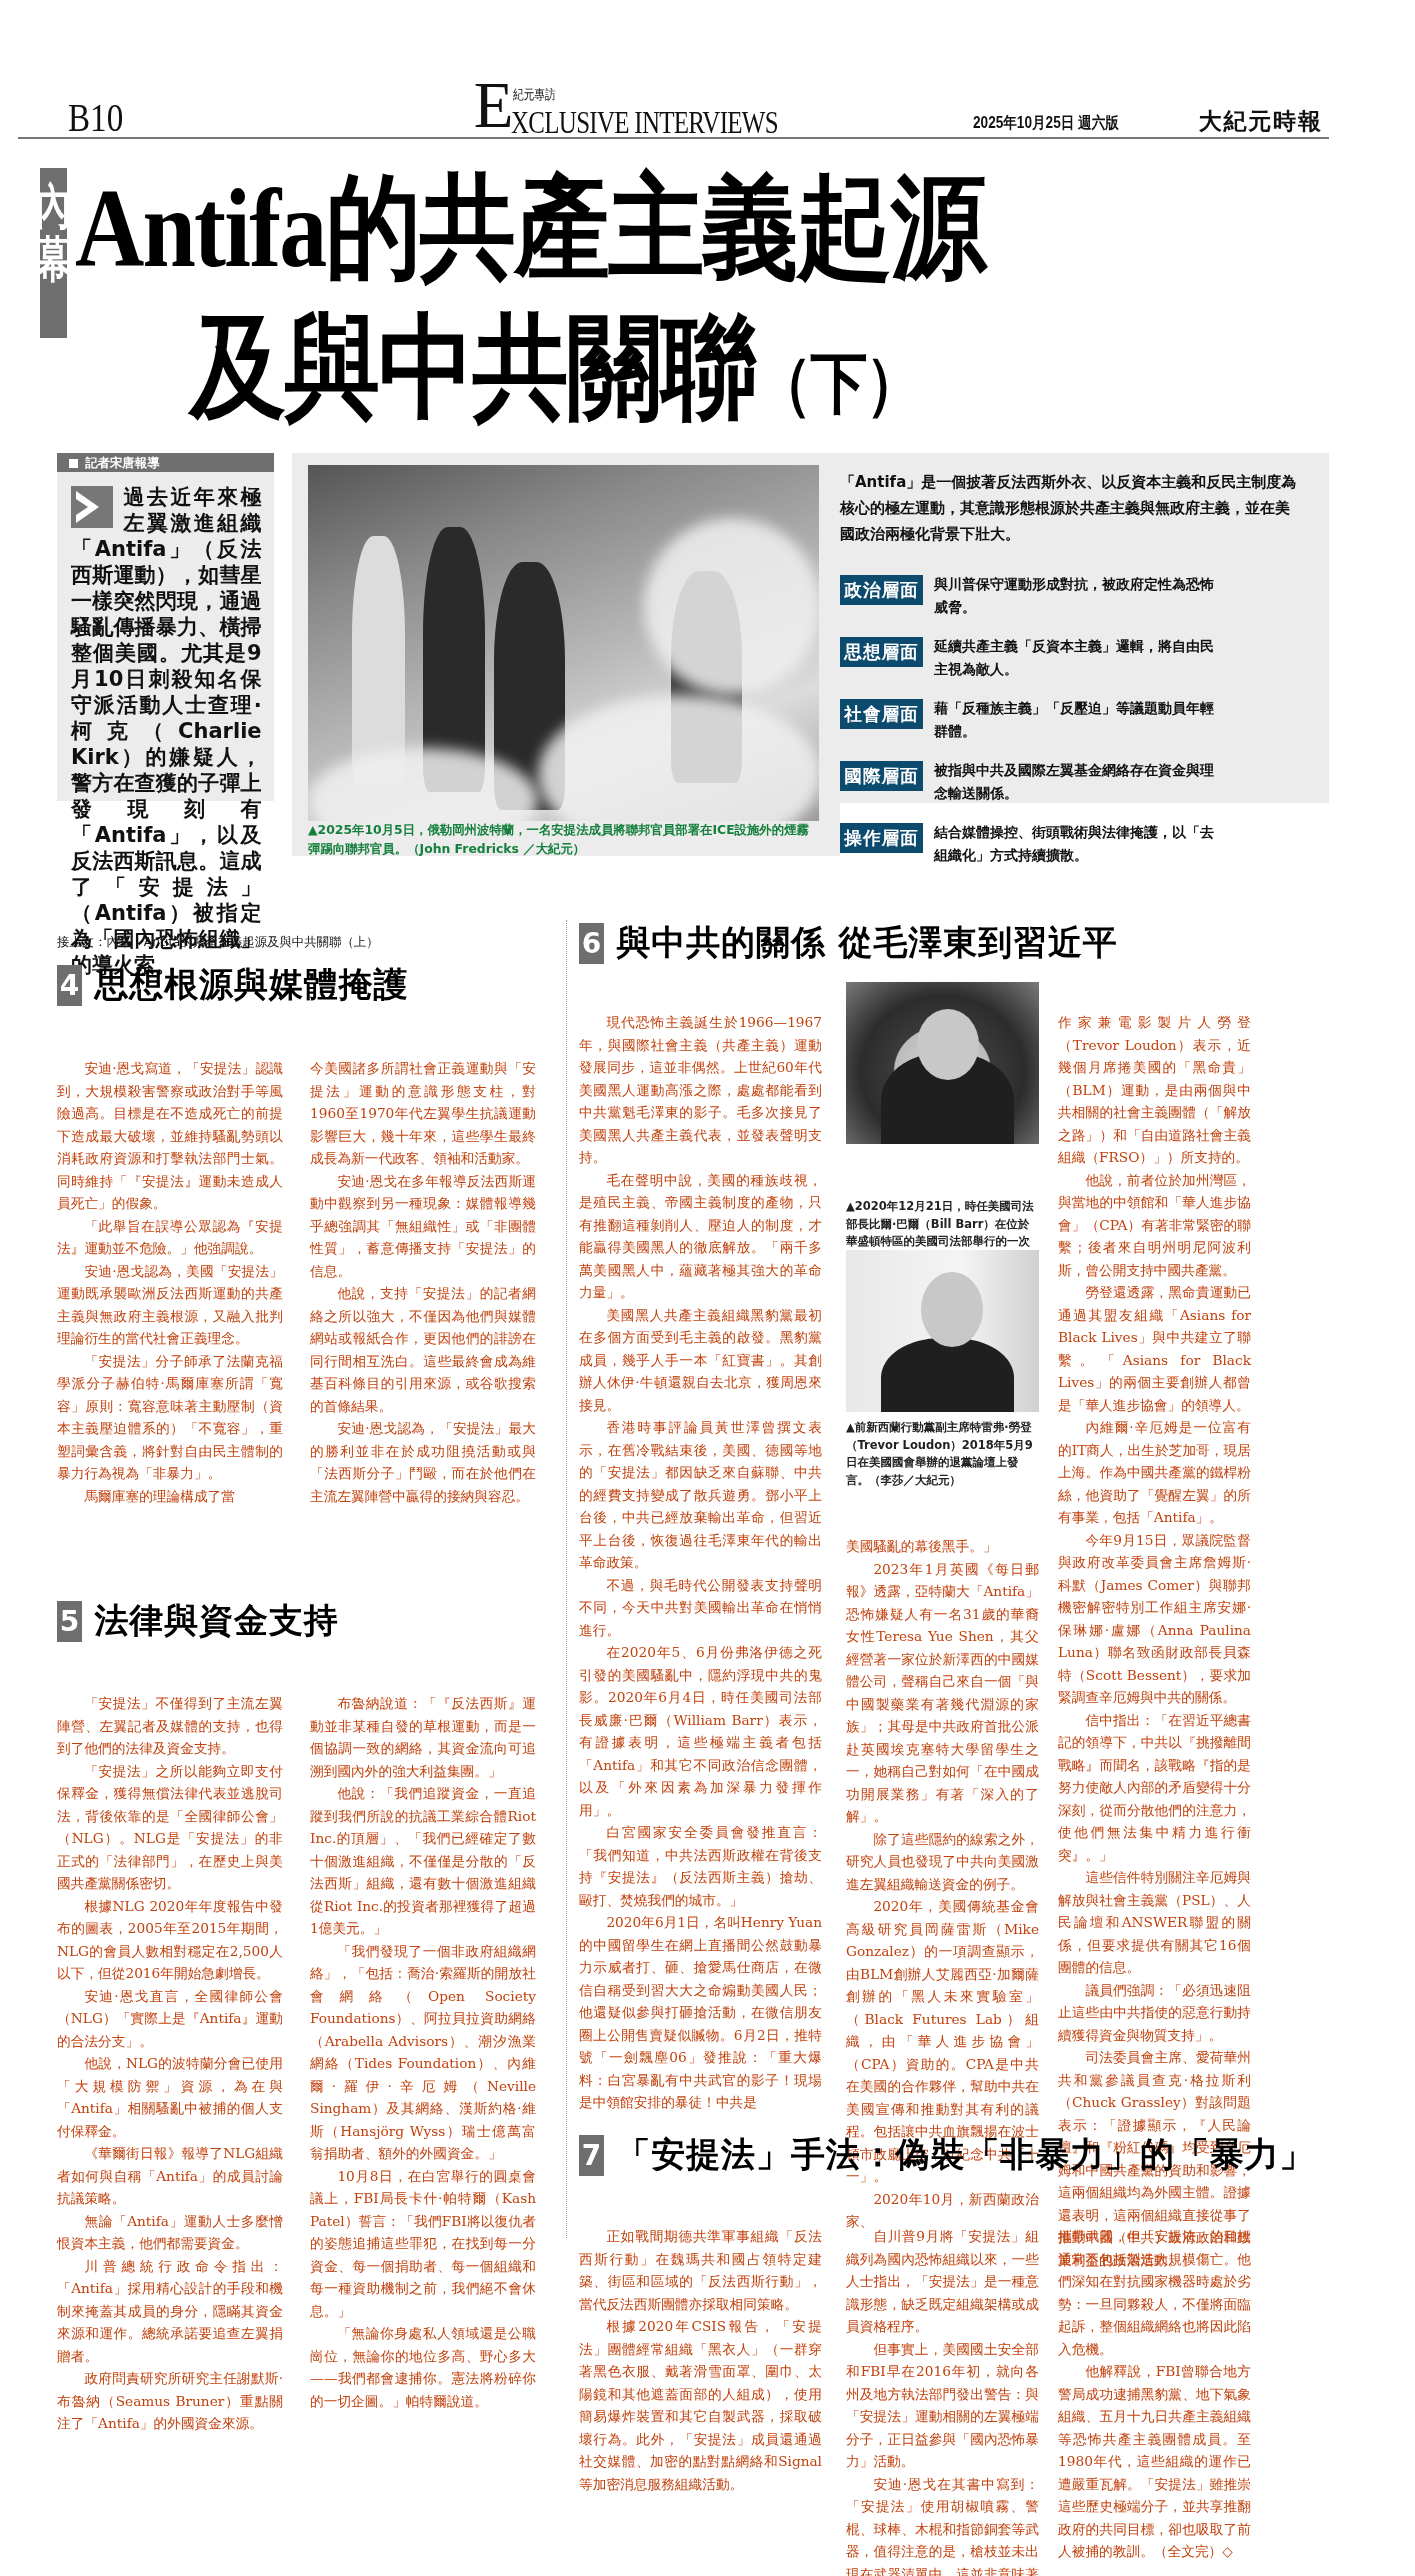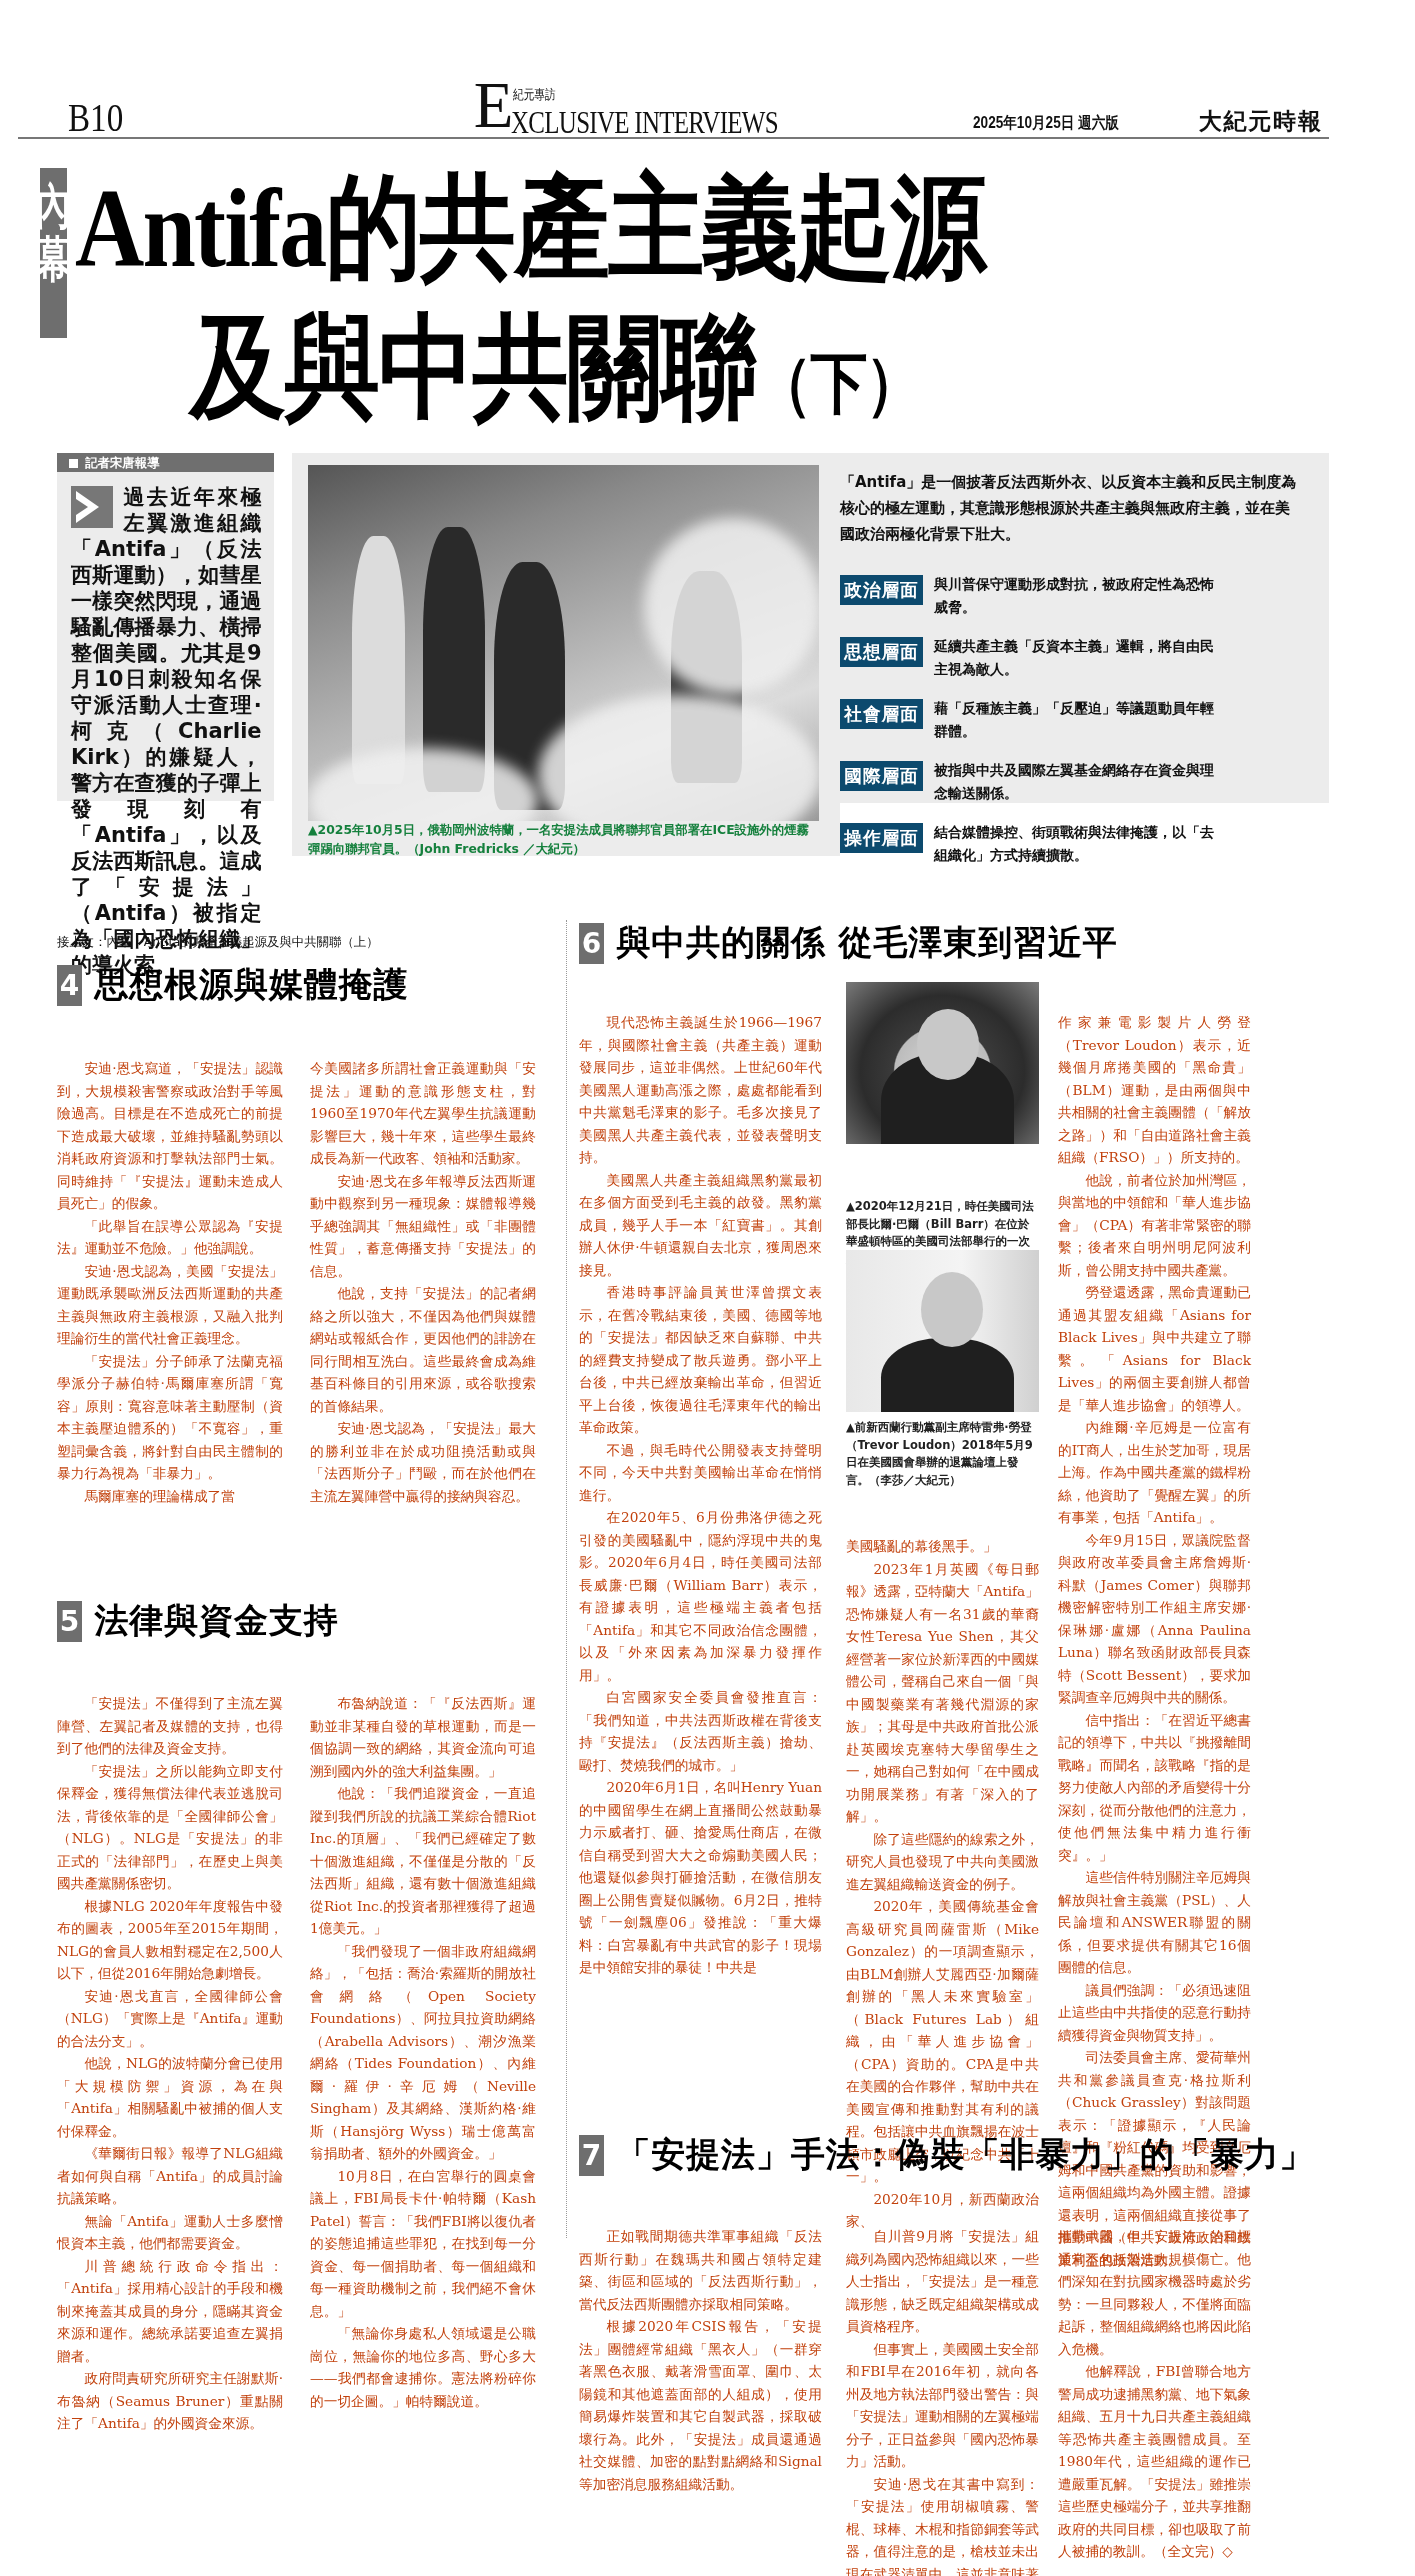--- a/index.html
+++ b/index.html
@@ -173,20 +173,21 @@
   <p>10月8日，在白宮舉行的圓桌會議上，FBI局長卡什·帕特爾（Kash Patel）誓言：「我們FBI將以復仇者的姿態追捕這些罪犯，在找到每一分資金、每一個捐助者、每一個組織和每一種資助機制之前，我們絕不會休息。」</p>
   <p>「無論你身處私人領域還是公職崗位，無論你的地位多高、野心多大——我們都會逮捕你。憲法將粉碎你的一切企圖。」帕特爾說道。</p>
 </div>
 
 <div class="sec-head" style="left:579px;top:920px;">
   <span class="num">6</span>
   <span class="title">與中共的關係 從毛澤東到習近平</span>
 </div>
 <div class="col" style="left:579px;top:980px;width:243px;">
   <p>現代恐怖主義誕生於1966—1967年，與國際社會主義（共產主義）運動發展同步，這並非偶然。上世紀60年代美國黑人運動高漲之際，處處都能看到中共黨魁毛澤東的影子。毛多次接見了美國黑人共產主義代表，並發表聲明支持。</p>
+  <p>毛在聲明中說，美國的種族歧視，是殖民主義、帝國主義制度的產物，只有推翻這種剝削人、壓迫人的制度，才能贏得美國黑人的徹底解放。「兩千多萬美國黑人中，蘊藏著極其強大的革命力量」。</p>
   <p>美國黑人共產主義組織黑豹黨最初在多個方面受到毛主義的啟發。黑豹黨成員，幾乎人手一本「紅寶書」。其創辦人休伊·牛頓還親自去北京，獲周恩來接見。</p>
   <p>香港時事評論員黃世澤曾撰文表示，在舊冷戰結束後，美國、德國等地的「安提法」都因缺乏來自蘇聯、中共的經費支持變成了散兵遊勇。鄧小平上台後，中共已經放棄輸出革命，但習近平上台後，恢復過往毛澤東年代的輸出革命政策。</p>
   <p>不過，與毛時代公開發表支持聲明不同，今天中共對美國輸出革命在悄悄進行。</p>
   <p>在2020年5、6月份弗洛伊德之死引發的美國騷亂中，隱約浮現中共的鬼影。2020年6月4日，時任美國司法部長威廉·巴爾（William Barr）表示，有證據表明，這些極端主義者包括「Antifa」和其它不同政治信念團體，以及「外來因素為加深暴力發揮作用」。</p>
   <p>白宮國家安全委員會發推直言：「我們知道，中共法西斯政權在背後支持『安提法』（反法西斯主義）搶劫、毆打、焚燒我們的城市。」</p>
   <p>2020年6月1日，名叫Henry Yuan的中國留學生在網上直播間公然鼓動暴力示威者打、砸、搶愛馬仕商店，在微信自稱受到習大大之命煽動美國人民；他還疑似參與打砸搶活動，在微信朋友圈上公開售賣疑似贓物。6月2日，推特號「一劍飄塵06」發推說：「重大爆料：白宮暴亂有中共武官的影子！現場是中領館安排的暴徒！中共是</p>
 </div>
 
 <div class="photo-box photo-barr">
   <div class="person" style="left:35px;top:71px;width:133px;height:106px;"></div>

